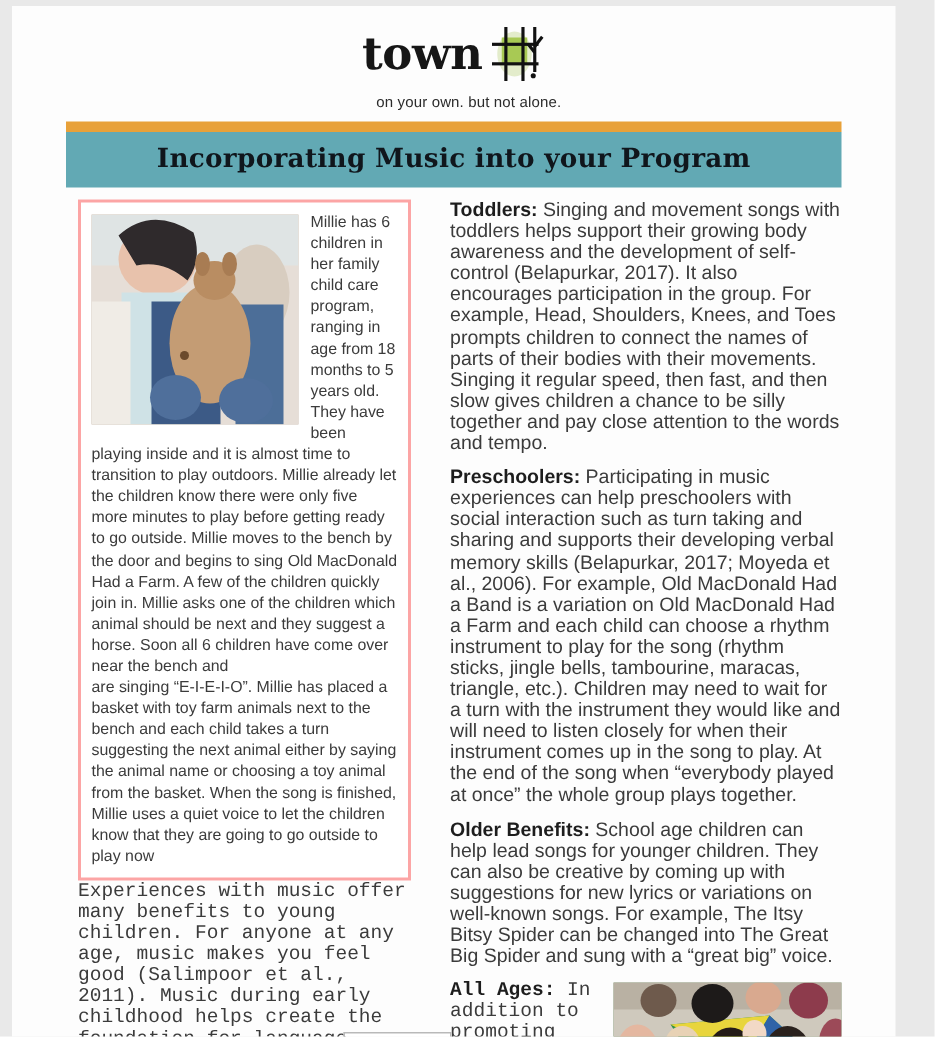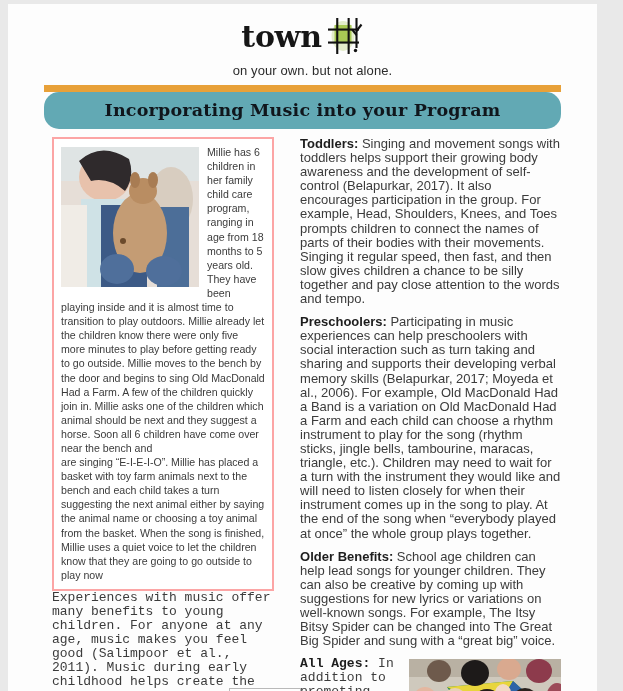--- a/index.html
+++ b/index.html
@@ -42,39 +42,38 @@
     letter-spacing: -0.3px;
   }
   .logo-mark {
     position: relative;
     width: 38px;
     height: 42px;
     flex: 0 0 38px;
   }
   .logo-mark svg { display:block; }
   .tagline {
-    font-size: 13px;
+    font-size: 10px;
     color: #2b2b2b;
     margin-top: 5px;
     letter-spacing: 0.1px;
     padding-left: 20px;
   }
   
   .banner-wrap {
     margin: 7px 36px 0 36px;
   }
   .banner-rule {
     height: 7px;
     background: #e8a139;
   }
   .banner {
     background: #62a9b4;
     text-align: center;
     padding: 8px 0 9px 0;
-    border-radius: 15px;
   }
   .banner-title {
     font-family: "DejaVu Serif", serif;
     font-weight: bold;
     font-size: 17.5px;
     color: #10161c;
     letter-spacing: 0.2px;
   }
   
   .columns {

